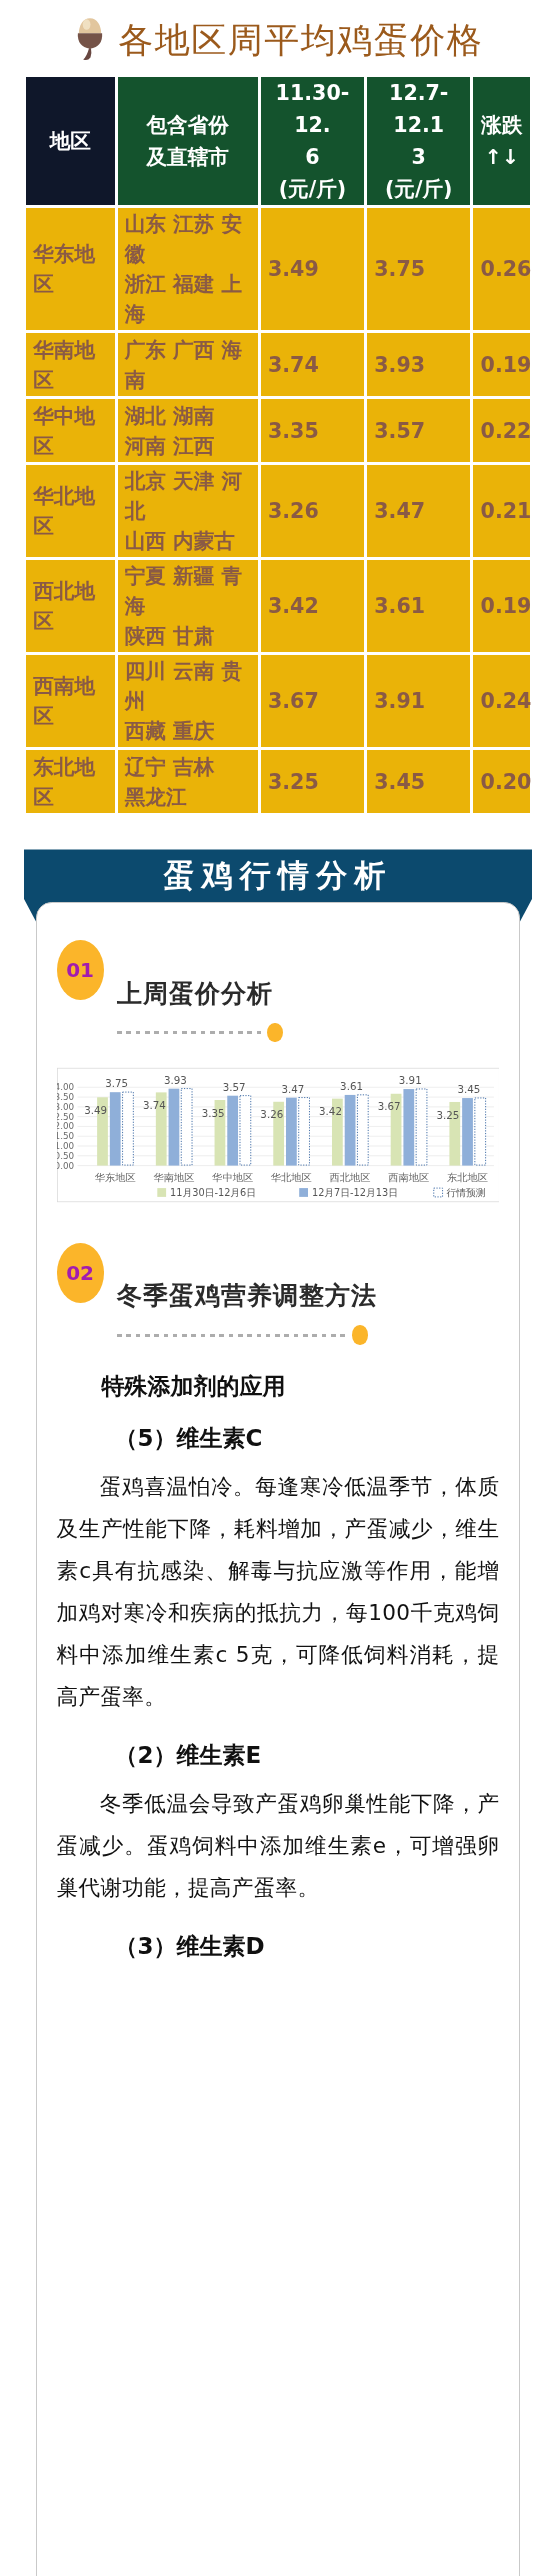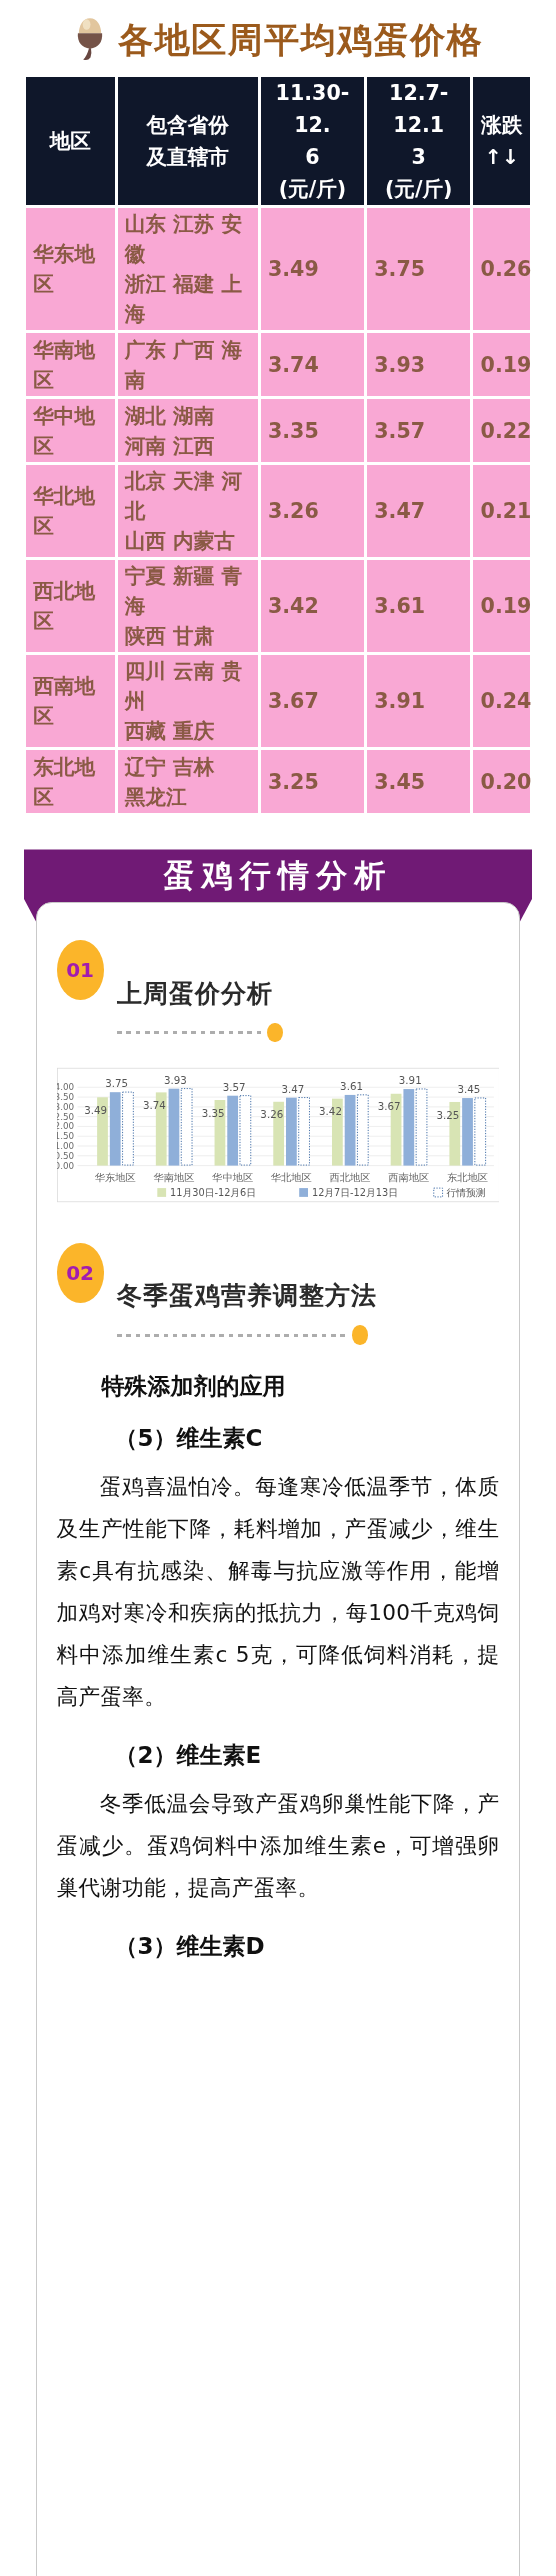--- a/index.html
+++ b/index.html
@@ -2,34 +2,34 @@
 <html style="font-size:8.2px"><head>
 <meta charset="utf-8">
 <style>
   html,body{margin:0;padding:0;background:#fff;}
   .page{width:556px;height:2937px;background:#ffffff;overflow:hidden;position:relative;
         font-family:"DejaVu Sans",sans-serif;}
 
   
   .top-header{display:flex;justify-content:center;align-items:center;gap:11.3px;padding-top:11.3px;height:58px;}
   .acorn{width:34px;height:49px;flex:0 0 auto;}
-  .page-title{font-size:35px;font-weight:bold;color:#9B5A1C;letter-spacing:1.5px;}
+  .page-title{font-size:35px;font-weight:normal;color:#9B5A1C;letter-spacing:1.5px;}
 
   
   .table-wrap{margin:5.2px 23px 0;}
   table.price{width:100%;border-collapse:separate;border-spacing:3.1px;table-layout:fixed;}
-  table.price th{background:#0f172a;color:#ffffff;font-weight:bold;font-size:20.6px;line-height:32px;
+  table.price th{background:#14532d;color:#ffffff;font-weight:bold;font-size:20.6px;line-height:32px;
                  height:105px;text-align:center;vertical-align:middle;white-space:pre-line;padding:0 2.1px;}
   table.price th.region-col{background:#0f172a;}
-  table.price td{background:#f9a8d4;color:#8A5A45;font-weight:bold;font-size:20.6px;line-height:30px;
+  table.price td{background:#eab308;color:#8A5A45;font-weight:bold;font-size:20.6px;line-height:30px;
                  height:61px;text-align:left;vertical-align:middle;white-space:pre-line;padding:1px 2.1px 1px 7.2px;}
   .c1{width:18%;} .c2{width:28.5%;} .c3{width:21%;} .c4{width:21%;} .c5{width:11.5%;}
 
   
-  .banner{margin:33px 24px 0;height:80px;background:#701a75;text-align:center;
+  .banner{margin:33px 24px 0;height:80px;background:#0c4a6e;text-align:center;
           clip-path:polygon(0 0,100% 0,100% 62%,96.8% 100%,3.2% 100%,0 62%);}
   .banner-label{font-size:31px;font-weight:bold;color:#ffffff;letter-spacing:7.2px;line-height:52px;}
 
   
   .card{margin:-27px 36px 0;height:2196px;background:#fff;border:1px solid #C9C9C9;
         border-radius:15.5px 15.5px 3.1px 3.1px;position:relative;box-sizing:border-box;
         padding:0 19.6px;overflow:hidden;}
 
   
   .sec-head{display:flex;align-items:flex-start;gap:13.4px;margin-top:37px;}

